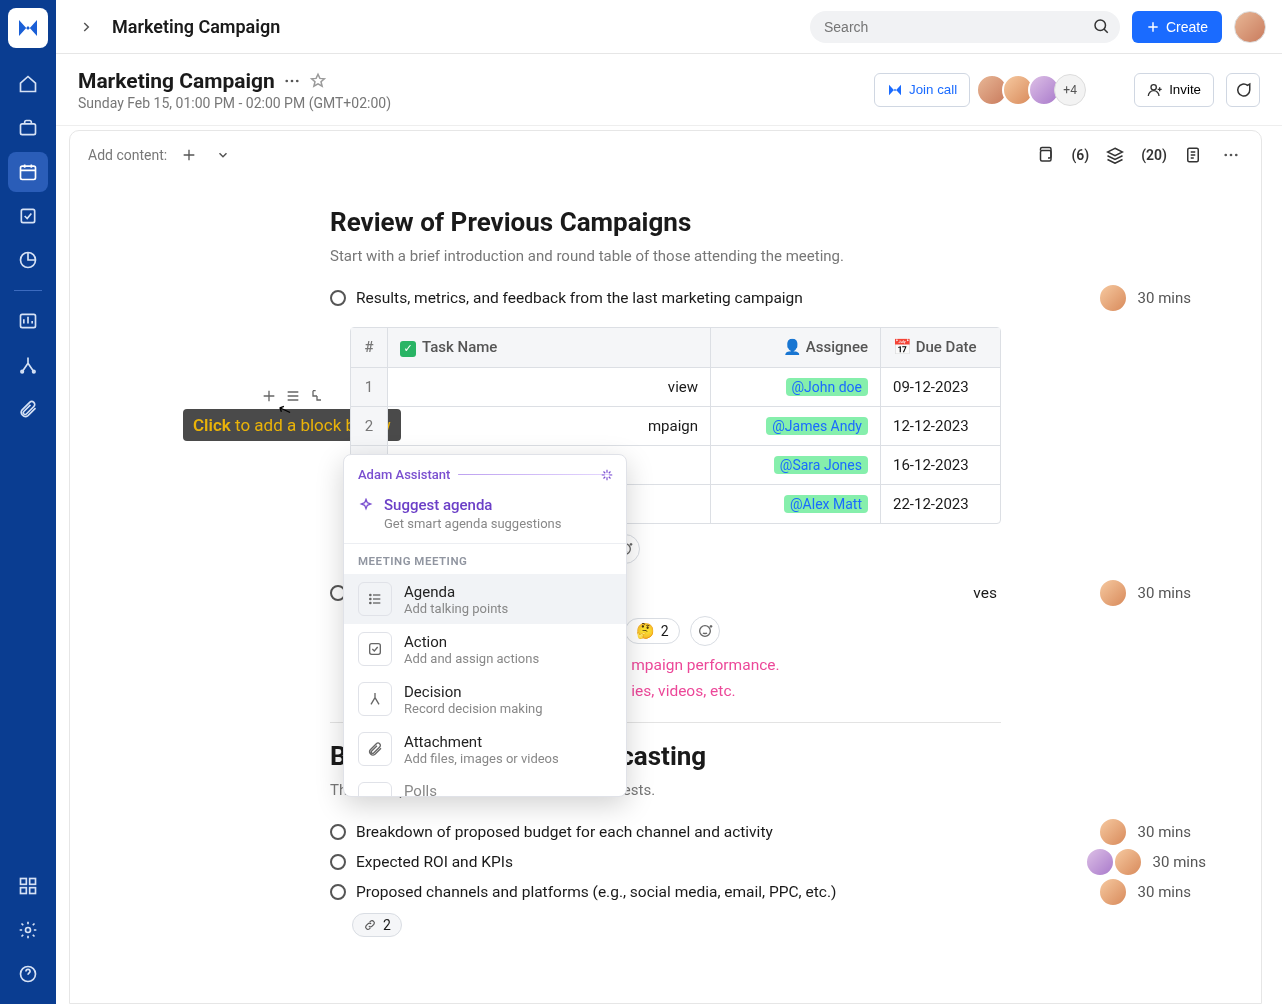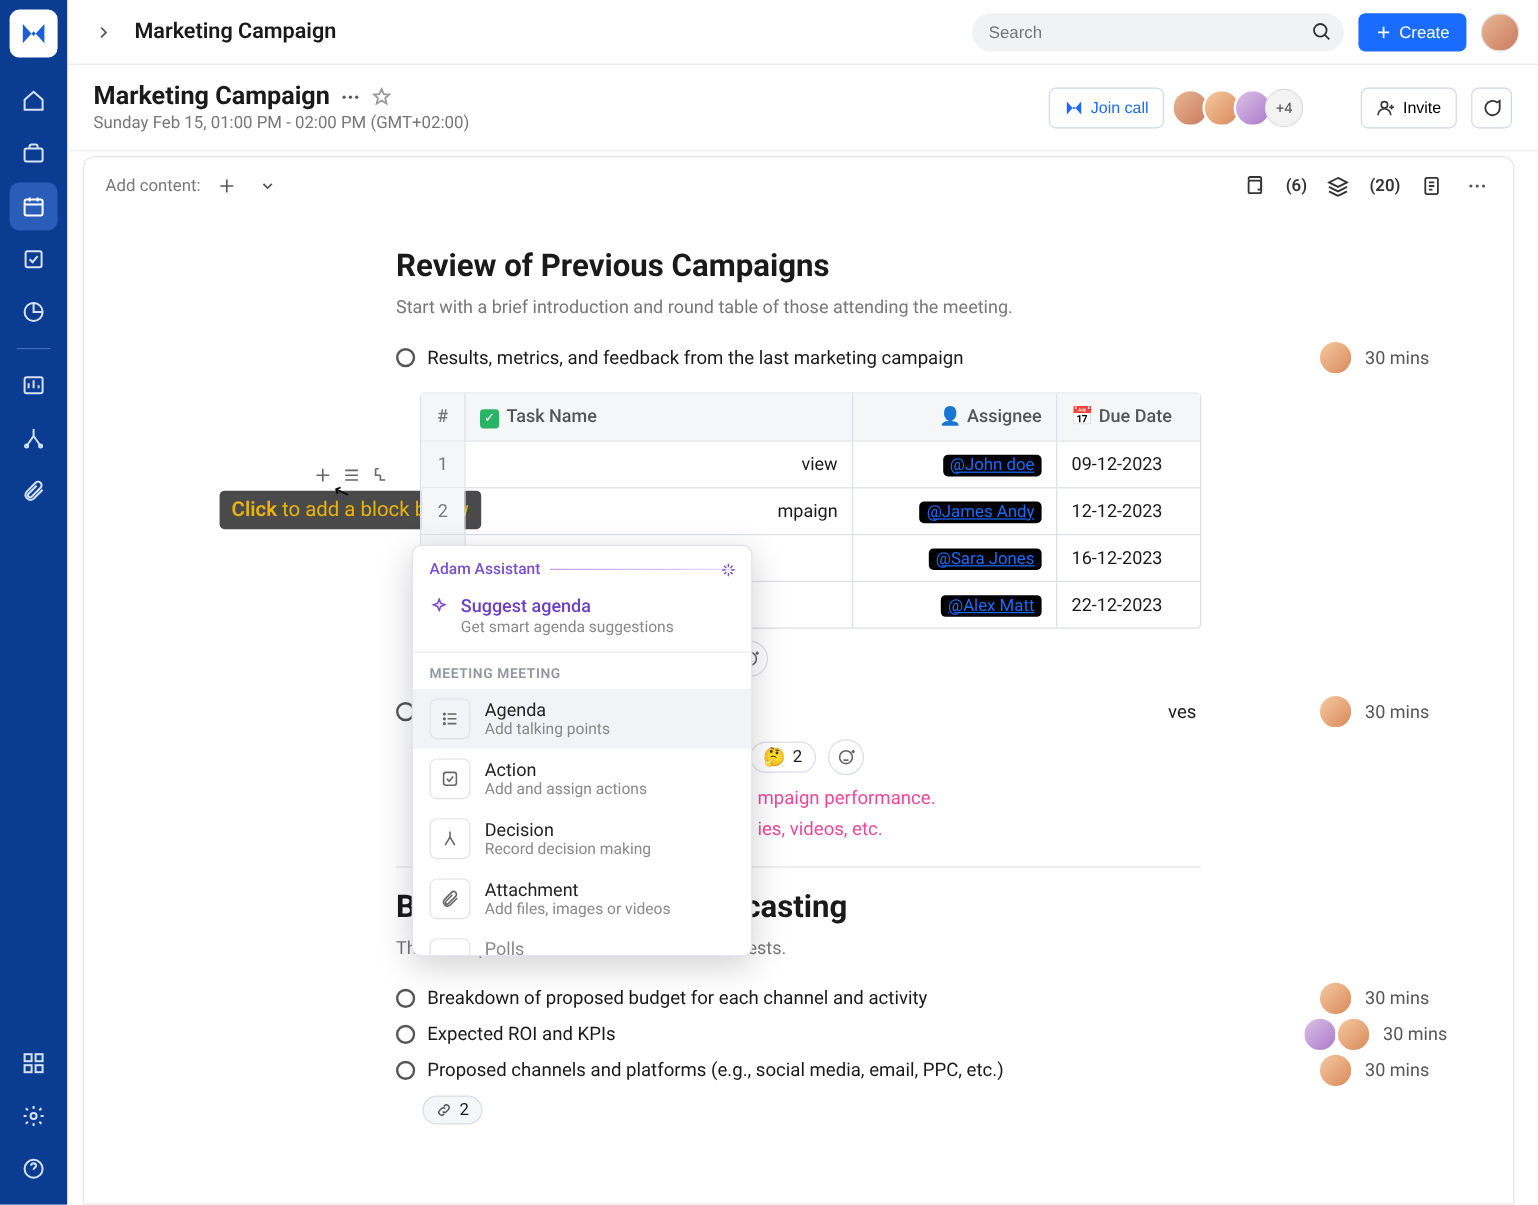--- a/index.html
+++ b/index.html
@@ -161,21 +161,21 @@
   .tbl-cell { padding: 10px 12px; border-left: 1px solid #dcdfe4; font-size: 15px;}
   .tbl-cell:first-child{ border-left: none; }
   .c-num { width: 36px; text-align: center; background: #f5f6f8; color: #777;}
   .tbl-row:first-child .c-num { background: #f5f6f8;}
   .c-task { flex: 1; }
   .c-ass { width: 170px; text-align: right; }
   .c-due { width: 120px; }
   .check { display: inline-flex; width: 16px; height: 16px; background: #29b465; border-radius: 3px; align-items: center; justify-content: center; color: #fff; font-size: 11px; margin-right: 6px;}
   .hicon { color: #7a8599; margin-right: 4px; }
   .mention {
-    color: #1a6bff; background: #000000; padding: 1px 6px; border-radius: 4px; font-size: 14px; text-decoration: underline;
+    color: #1a6bff; background: #86efac; padding: 1px 6px; border-radius: 4px; font-size: 14px;
   }
 
   
   .reactions { display: flex; gap: 10px; margin: 8px 0 6px 20px; align-items: center;}
   .chip { border: 1px solid #d9dde3; border-radius: 16px; padding: 3px 10px; display: flex; align-items: center; gap: 6px; font-size: 14px;}
   .chip .emo { font-size: 15px; }
   .chip-add { width: 30px; height: 30px; border: 1px solid #d9dde3; border-radius: 50%; display: flex; align-items: center; justify-content: center; color: #666;}
 
   .sub-item { margin-left: 26px; color: #ec4899; font-size: 15.5px; padding: 4px 0; display: flex; gap: 6px;}
   .sub-item::before { content: "•"; color: #555; }

